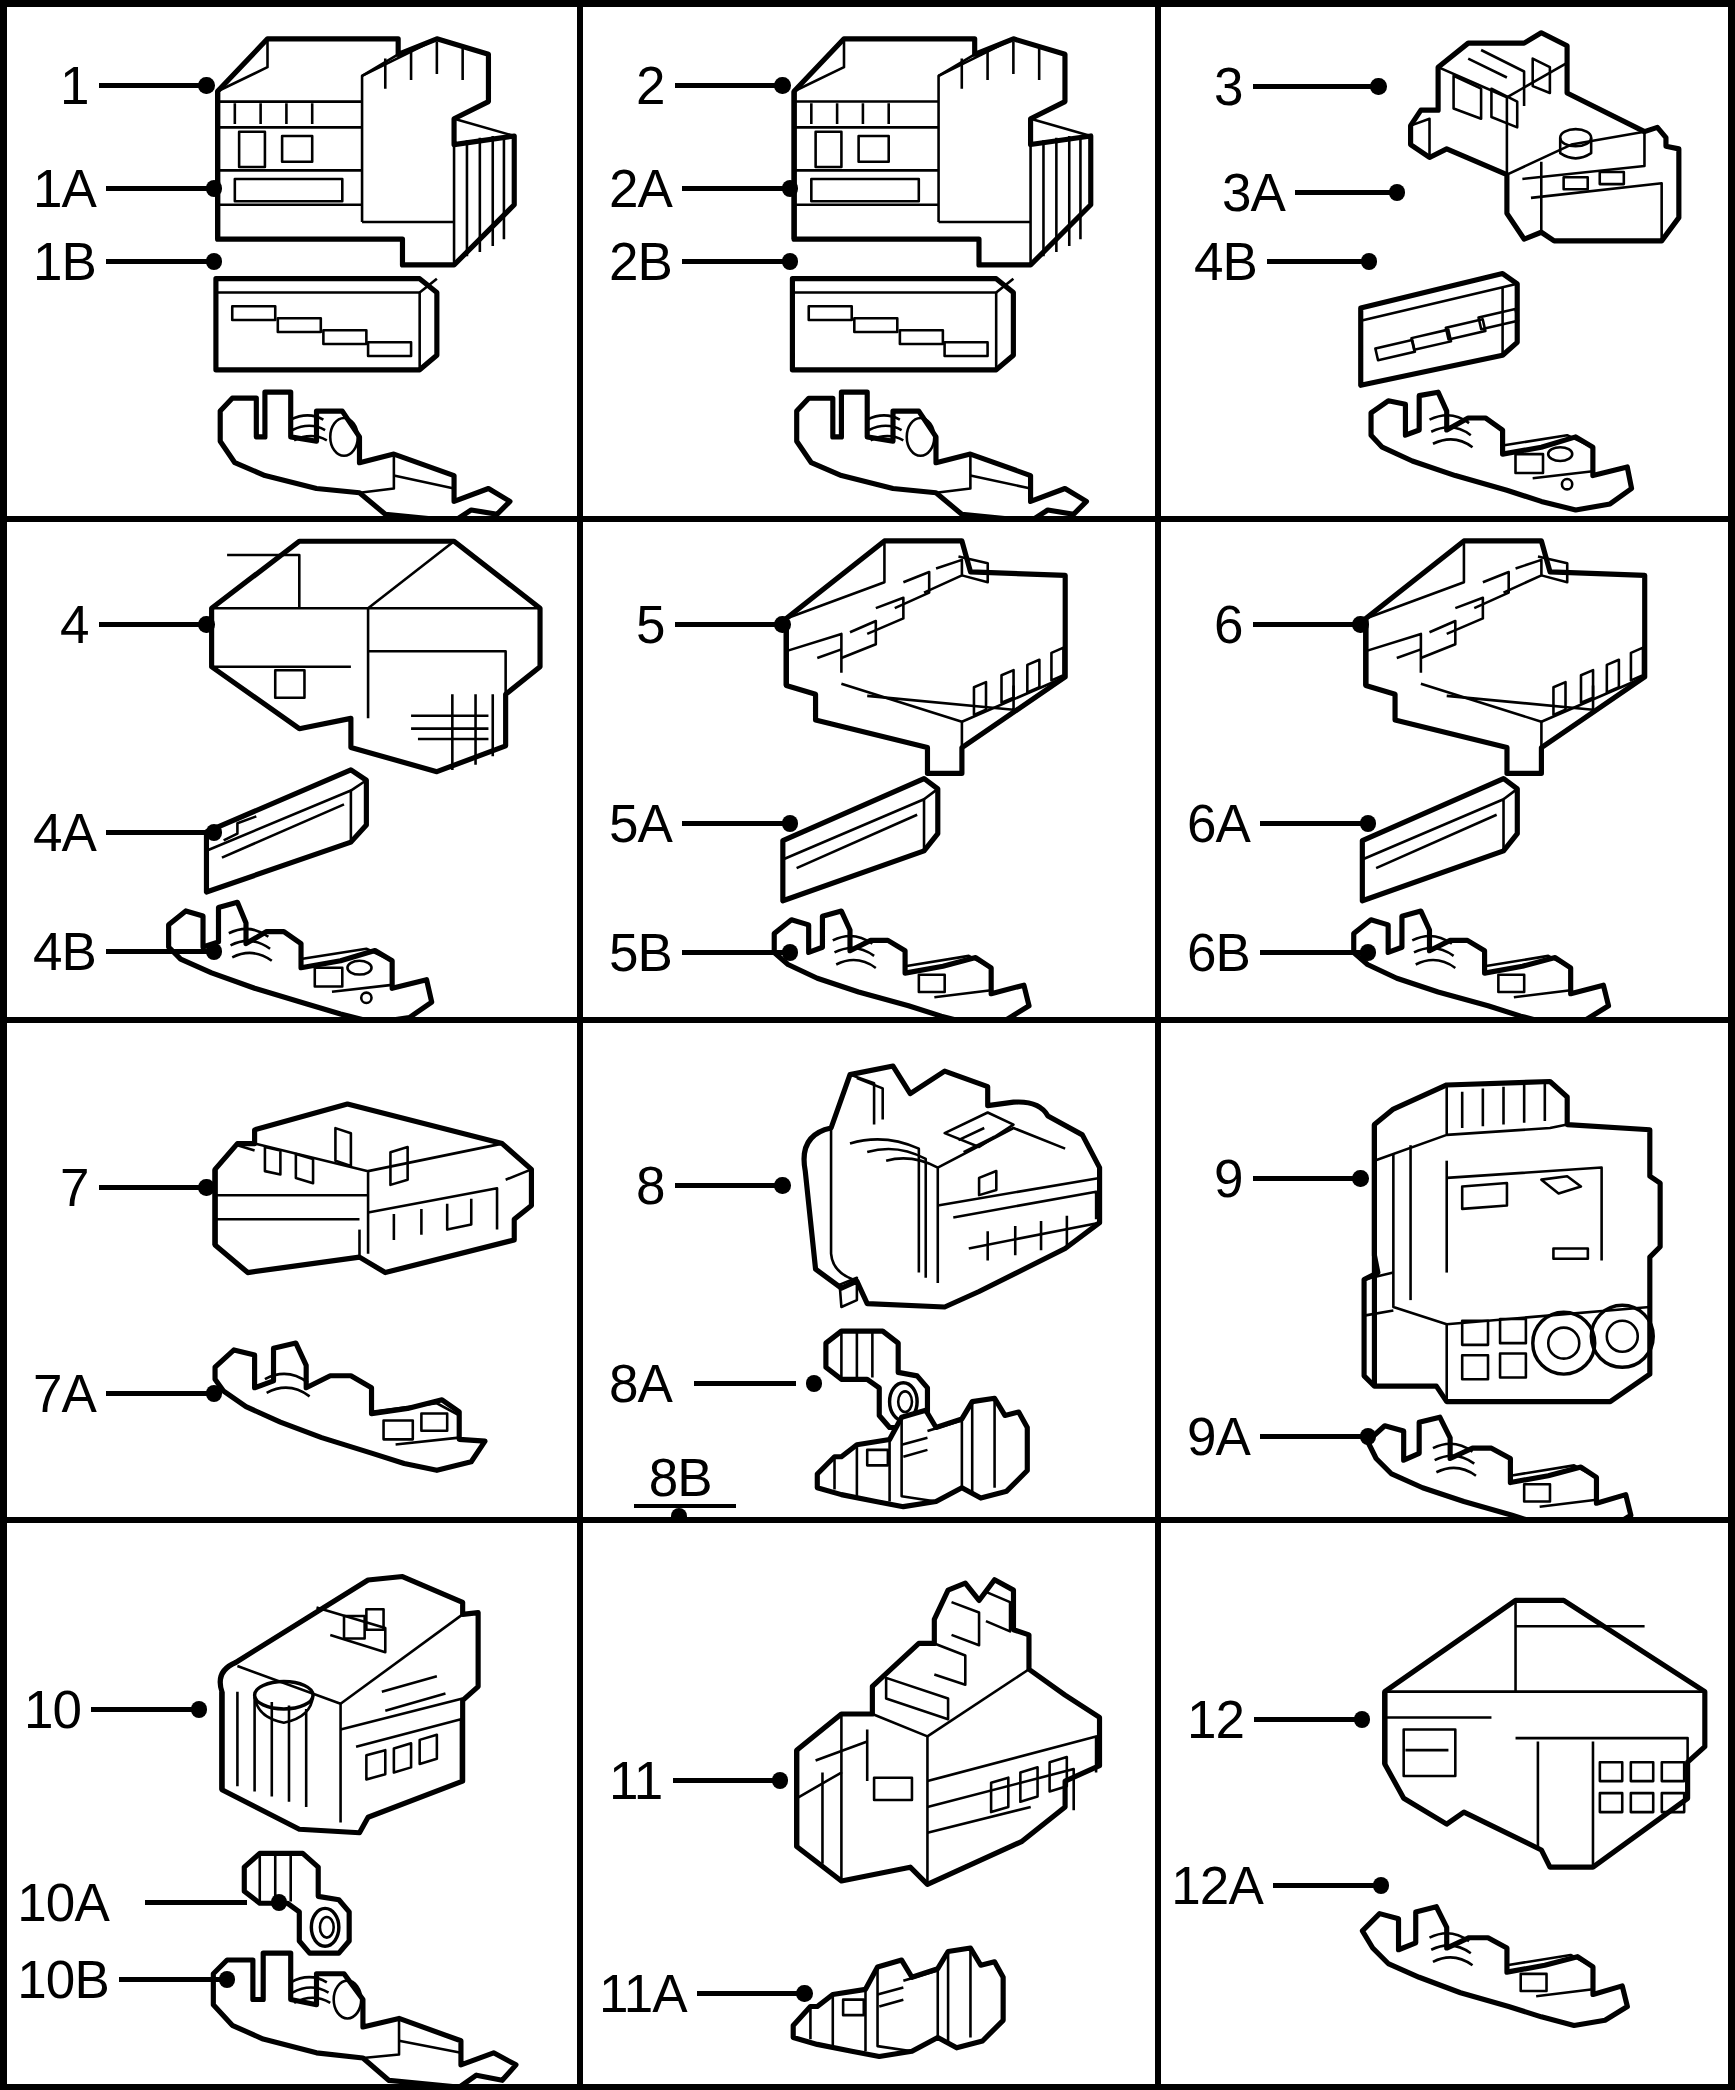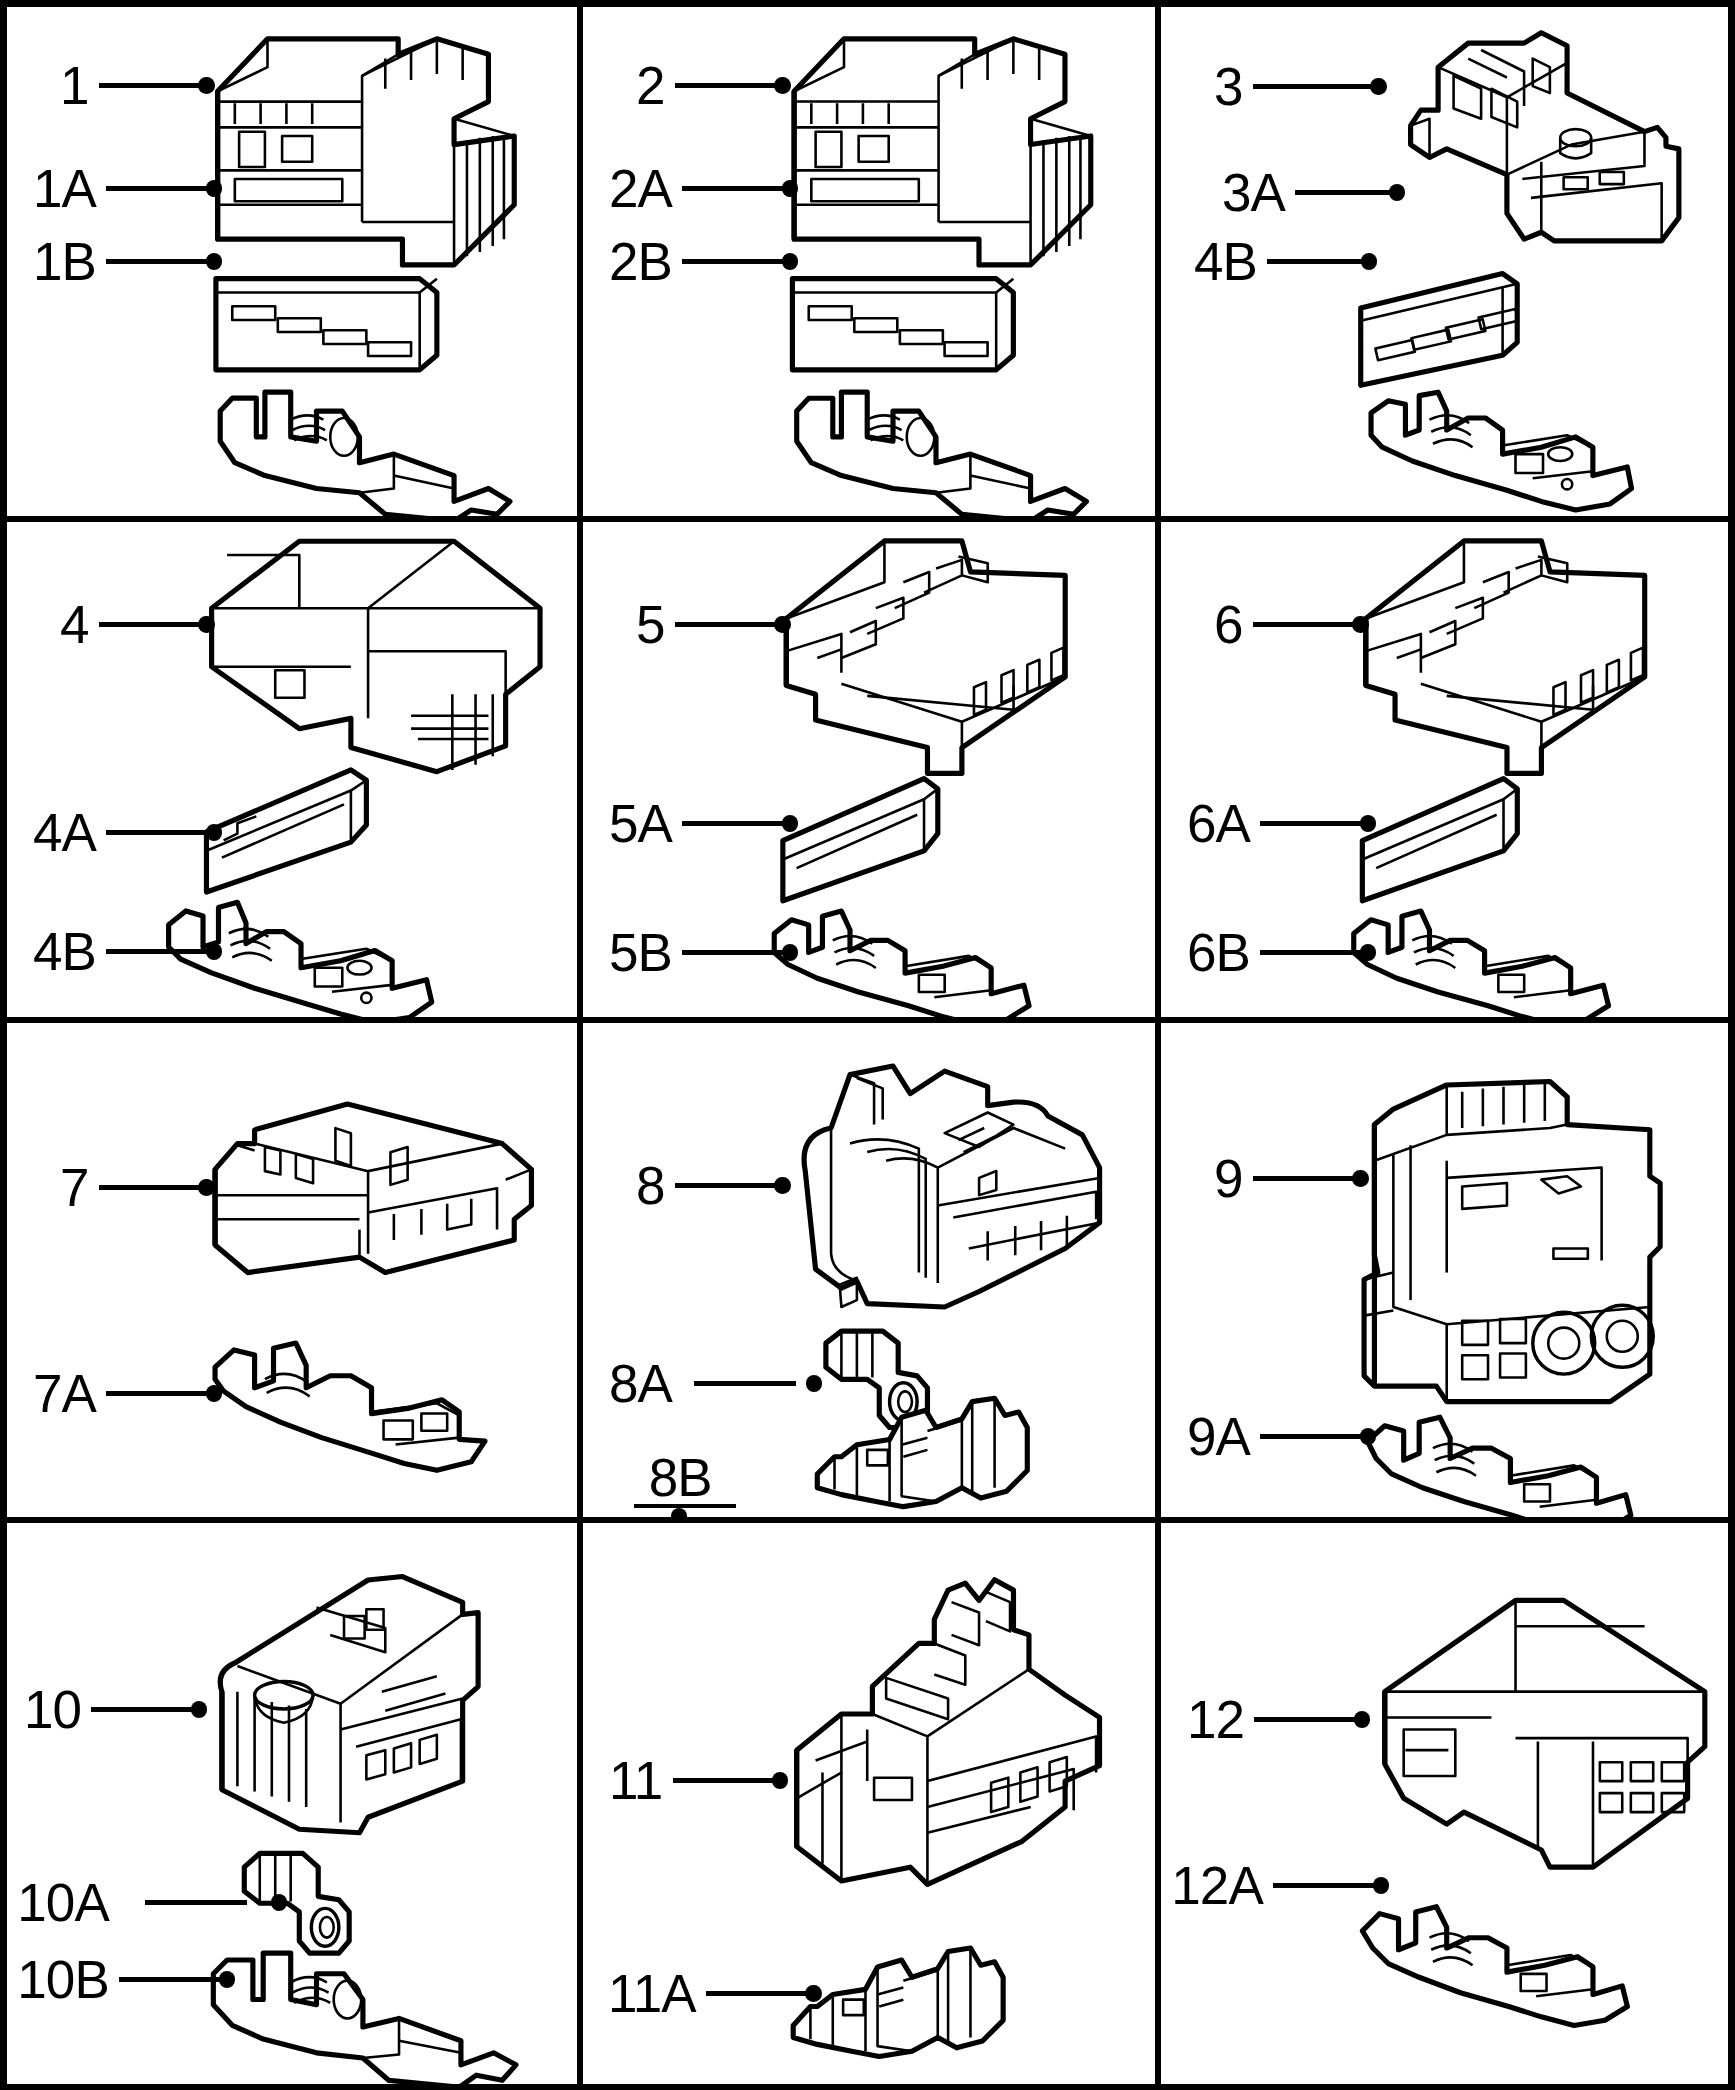--- a/index.html
+++ b/index.html
@@ -681,21 +681,21 @@
           <path d="M342 548 L372 540 M344 562 L372 554" stroke-width="3"></path>
           <rect x="302" y="554" width="24" height="18" stroke-width="3"></rect>
         </g>
       </svg>
     </div>
     <div class="callout" style="left:26px;top:231px;">
       <span class="lbl">11</span>
       <span class="leader" style="width:102px;"></span>
       <span class="dot"></span>
     </div>
-    <div class="callout" style="left:25px;top:444px;">
+    <div class="callout" style="left:16px;top:444px;">
       <span class="lbl">11A</span>
       <span class="leader" style="width:102px;"></span>
       <span class="dot"></span>
     </div>
   </div>
 
   <div class="cell" style="left:1154px;top:1516px;width:574px;height:567px;">
     <div class="art">
       <svg viewBox="0 0 663 659" xmlns="http://www.w3.org/2000/svg" fill="none" stroke="#000" stroke-width="4" stroke-linejoin="round">
         <g>

